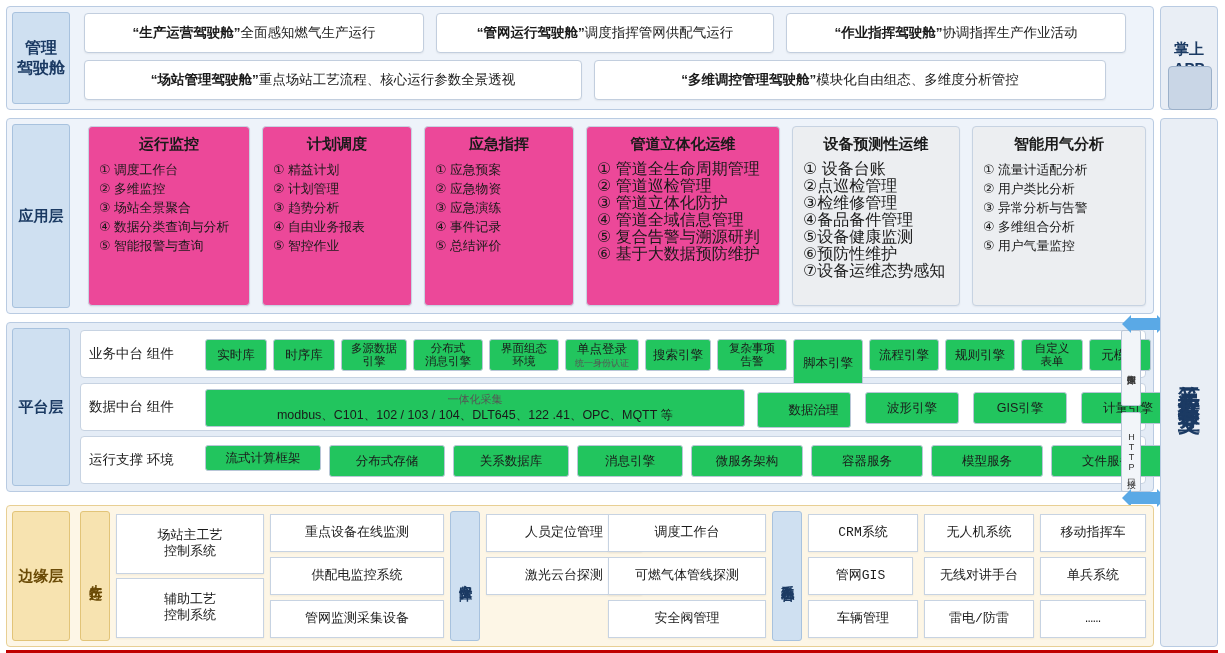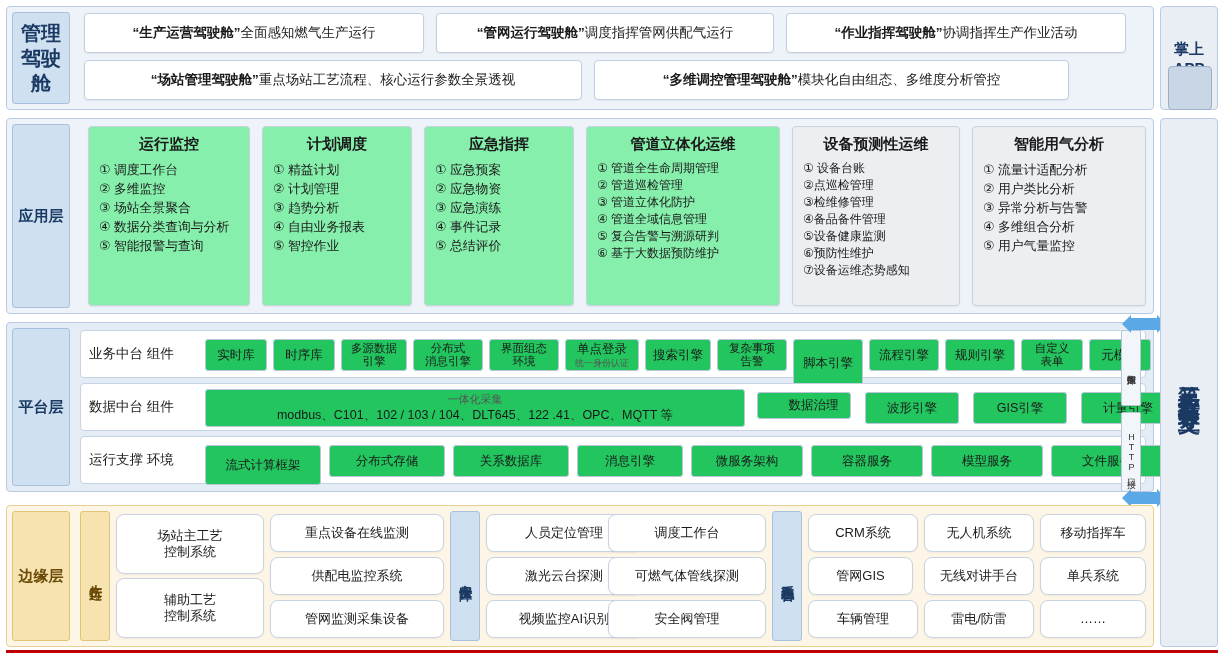--- a/index.html
+++ b/index.html
@@ -42,42 +42,42 @@
   #row1 {
     left: 6px; top: 6px; width: 1148px; height: 104px;
     background: #eef3fa;
     border: 1px solid #b9cbe2;
   }
   #row1-label {
     left: 12px; top: 12px; width: 58px; height: 92px;
     background: #cfe0f1;
     border: 1px solid #a8c2de;
     color: #1b3a63;
-    font-size: 20px;
+    font-size: 16px;
   }
   .cockpit {
     position: absolute;
     box-sizing: border-box;
     background: #ffffff;
     border: 1px solid #c2cede;
     border-radius: 4px;
     display: flex;
     align-items: center;
     justify-content: center;
     font-size: 13.5px;
     text-align: center;
     padding: 0 6px;
     box-shadow: 0 1px 2px rgba(0,0,0,0.06);
   }
   .cockpit b { font-weight: bold; }
   #c1 { left: 84px;  top: 13px; width: 340px; height: 40px; }
   #c2 { left: 436px; top: 13px; width: 338px; height: 40px; }
   #c3 { left: 786px; top: 13px; width: 340px; height: 40px; }
   #c4 { left: 84px;  top: 60px; width: 498px; height: 40px; }
-  #c5 { left: 594px; top: 60px; width: 475px; height: 40px; }
+  #c5 { left: 594px; top: 60px; width: 512px; height: 40px; }
 
   
   #app-col {
     position: absolute;
     left: 1160px; top: 6px; width: 58px; height: 104px;
     box-sizing: border-box;
     background: #e9eef5;
     border: 1px solid #b9cbe2;
     border-radius: 4px;
     display: flex;
@@ -106,21 +106,21 @@
   #row2-label {
     left: 12px; top: 124px; width: 58px; height: 184px;
     background: #cfe0f1;
     border: 1px solid #a8c2de;
     color: #1b3a63;
     font-size: 15px;
   }
   .app-card {
     position: absolute;
     box-sizing: border-box;
-    background: #86efac;
+    background: #ec4899;
     border: 1px solid #c7d3e2;
     border-radius: 4px;
     padding: 8px 8px 4px 8px;
     box-shadow: 0 1px 2px rgba(0,0,0,0.06);
   }
   .app-card.grey { background: #eceef1; }
   .app-card .title {
     text-align: center;
     font-weight: bold;
     font-size: 15px;
@@ -129,21 +129,21 @@
   .app-card ul {
     list-style: none;
     margin: 0; padding: 0;
   }
   .app-card li {
     font-size: 12.8px;
     line-height: 19px;
     white-space: nowrap;
     padding-left: 2px;
   }
-  .app-card.dense li { font-size: 12px; line-height: 17px; }
+  .app-card.dense li { font-size: 16px; line-height: 17px; }
 
   
   #row3 {
     left: 6px; top: 322px; width: 1148px; height: 170px;
     background: #e4ecf6;
     border: 1px solid #b9cbe2;
   }
   #row3-label {
     left: 12px; top: 328px; width: 58px; height: 158px;
     background: #cfe0f1;
@@ -220,28 +220,29 @@
     letter-spacing: 1px;
   }
   #v-prod { left: 80px; top: 511px; width: 30px; height: 130px; background: #f7e3b0; border: 1px solid #e2c478; color: #6a4a06; }
   #v-safe { left: 450px; top: 511px; width: 30px; height: 130px; background: #cfe0f1; border: 1px solid #a8c2de; color: #1b3a63; }
   #v-fuse { left: 772px; top: 511px; width: 30px; height: 130px; background: #cfe0f1; border: 1px solid #a8c2de; color: #1b3a63; }
   .edge-box {
     position: absolute;
     box-sizing: border-box;
     background: #ffffff;
     border: 1px solid #c7d3e2;
-    border-radius: 8px;
+    border-radius: 0;
     display: flex;
     align-items: center;
     justify-content: center;
     text-align: center;
     font-size: 13px;
     line-height: 1.25;
     box-shadow: 0 1px 2px rgba(0,0,0,0.05);
+    font-family: Liberation Mono, monospace;
   }
 
   
   #right-main {
     position: absolute;
     left: 1160px; top: 118px; width: 58px; height: 529px;
     box-sizing: border-box;
     background: #e9eef5;
     border: 1px solid #b9cbe2;
     border-radius: 4px;
@@ -441,29 +442,29 @@
 表单</div>
     <div class="chip" style="left:1008px; top:8px; width:62px; height:32px;">元模型</div>
   </div>
 
   <div class="plat-row" id="pr2">
     <div class="plat-head">数据中台 组件</div>
     <div class="chip wide-sub" style="left:124px; top:5px; width:540px; height:38px;">
       <div class="sub" style="order:-1; font-size:11px; margin:0 0 2px 0;">一体化采集</div>
       <div>modbus、C101、102 / 103 / 104、DLT645、122 .41、OPC、MQTT 等</div>
     </div>
-    <div class="chip" style="left:676px; top:8px; width:94px; height:27px;padding-left:21px;">数据治理</div>
+    <div class="chip" style="left:676px; top:8px; width:94px; height:36px;padding-left:21px;">数据治理</div>
     <div class="chip" style="left:784px; top:8px; width:94px; height:32px;">波形引擎</div>
     <div class="chip" style="left:892px; top:8px; width:94px; height:32px;">GIS引擎</div>
     <div class="chip" style="left:1000px; top:8px; width:94px; height:32px;">计量引擎</div>
   </div>
 
   <div class="plat-row" id="pr3">
     <div class="plat-head">运行支撑 环境</div>
-    <div class="chip" style="left:124px; top:8px; width:116px; height:40px;text-align:center;">流式计算框架</div>
+    <div class="chip" style="left:124px; top:8px; width:116px; height:26px;text-align:center;">流式计算框架</div>
     <div class="chip" style="left:248px; top:8px; width:116px; height:32px;">分布式存储</div>
     <div class="chip" style="left:372px; top:8px; width:116px; height:32px;">关系数据库</div>
     <div class="chip" style="left:496px; top:8px; width:106px; height:32px;">消息引擎</div>
     <div class="chip" style="left:610px; top:8px; width:112px; height:32px;">微服务架构</div>
     <div class="chip" style="left:730px; top:8px; width:112px; height:32px;">容器服务</div>
     <div class="chip" style="left:850px; top:8px; width:112px; height:32px;">模型服务</div>
     <div class="chip" style="left:970px; top:8px; width:112px; height:32px;">文件服务</div>
   </div>
 
   <div id="mid-db">
@@ -492,21 +493,20 @@
 控制系统</div>
   <div class="edge-box" style="left:116px; top:578px; width:148px; height:60px; white-space:pre-line;">辅助工艺
 控制系统</div>
 
   <div class="edge-box" style="left:270px; top:514px; width:174px; height:38px;">重点设备在线监测</div>
   <div class="edge-box" style="left:270px; top:557px; width:174px; height:38px;">供配电监控系统</div>
   <div class="edge-box" style="left:270px; top:600px; width:174px; height:38px;">管网监测采集设备</div>
 
   <div class="edge-box" style="left:486px; top:514px; width:156px; height:38px;">人员定位管理</div>
   <div class="edge-box" style="left:486px; top:557px; width:156px; height:38px;">激光云台探测</div>
-  <div class="edge-box" style="left:486px; top:600px; width:156px; height:38px;">视频监控AI识别</div>
 
   <div class="edge-box" style="left:608px; top:514px; width:158px; height:38px; left:608px;">调度工作台</div>
   <div class="edge-box" style="left:608px; top:557px; width:158px; height:38px;">可燃气体管线探测</div>
   <div class="edge-box" style="left:608px; top:600px; width:158px; height:38px;">安全阀管理</div>
 
   <div class="edge-box" style="left:808px; top:514px; width:110px; height:38px;">CRM系统</div>
   <div class="edge-box" style="left:808px; top:557px; width:105px; height:38px;">管网GIS</div>
   <div class="edge-box" style="left:808px; top:600px; width:110px; height:38px;">车辆管理</div>
 
   <div class="edge-box" style="left:924px; top:514px; width:110px; height:38px;">无人机系统</div>

